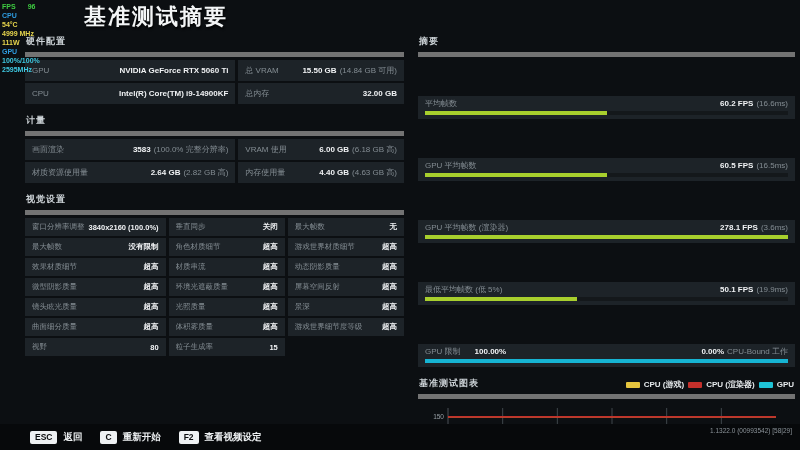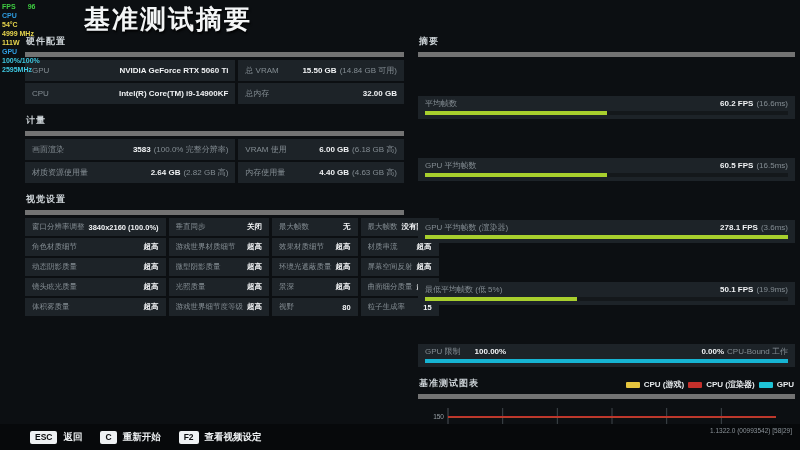--- a/index.html
+++ b/index.html
@@ -4,30 +4,30 @@
 <style>
   html,body{margin:0;padding:0;}
   body{width:800px;height:450px;background:#0c0f12;font-family:"Liberation Sans",sans-serif;
        color:#dde1e4;overflow:hidden;position:relative;}
   .hud{position:absolute;top:2px;left:2px;font-size:7px;font-weight:700;line-height:9px;z-index:9;}
   .hud-green{color:#3ecc41;}
   .hud-blue{color:#2e9ce0;}
   .hud-yellow{color:#e6d44c;}
   .hud-cyan{color:#3fc9e2;}
   .hud-fps-val{margin-left:12px;}
-  .title{position:absolute;left:84px;top:2px;font-size:26px;font-weight:700;color:#f3f5f6;
+  .title{position:absolute;left:84px;top:2px;font-size:22px;font-weight:700;color:#f3f5f6;
          letter-spacing:2px;text-shadow:1px 2px 2px rgba(0,0,0,.85);}
   .main{position:absolute;top:33px;left:25px;display:flex;gap:14px;}
   .col-left{width:379px;}
   .col-right{width:377px;}
   .sec{margin-bottom:8px;}
   .sec-head{display:flex;justify-content:space-between;align-items:flex-end;font-size:9px;
             font-weight:700;color:#ccd2d6;letter-spacing:1px;border-bottom:5px solid #737373;
             padding:2px 1px 4px;margin-bottom:3px;}
-  .grid2{display:grid;grid-template-columns:1fr 1fr 1fr 1fr;gap:2px 3px;}
+  .grid2{display:grid;grid-template-columns:1fr 1fr 1fr;gap:2px 3px;}
   .grid-hw{grid-template-columns:1.27fr 1fr;}
   .cell{background:#1d2328;display:flex;justify-content:space-between;align-items:center;gap:4px;
         padding:0 7px;height:21px;font-size:8px;}
   .cell-sm{height:18px;font-size:7.5px;}
   .cell-label{color:#848d93;white-space:nowrap;overflow:hidden;text-overflow:ellipsis;}
   .cell-val{white-space:nowrap;}
   .cell-value{color:#f0f2f4;font-weight:700;}
   .cell-sub{color:#848d93;font-weight:400;margin-left:3px;}
   .sum-row{background:#1d2328;margin-bottom:2px;padding:3px 7px 4px;margin-top:39px;}
   .sum-top{display:flex;justify-content:space-between;align-items:center;font-size:8px;

